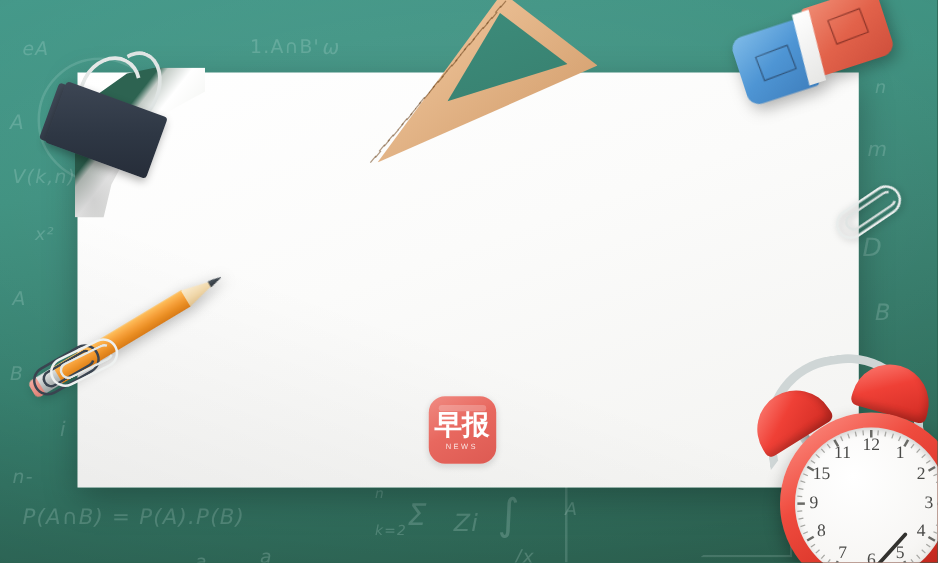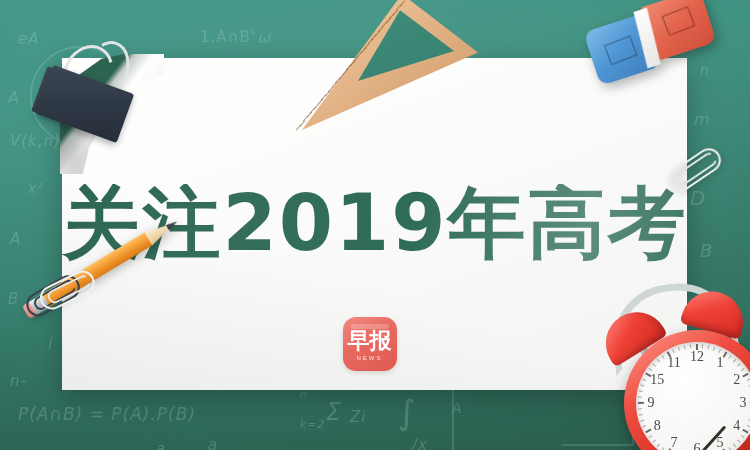--- a/index.html
+++ b/index.html
@@ -266,41 +266,40 @@
       <div class="chalk it" style="left: 10px; top: 230px; font-size: 15px;">A</div>
       <div class="chalk it" style="left: 8px; top: 290px; font-size: 15px;">B</div>
       <div class="chalk it" style="left: 48px; top: 334px; font-size: 16px;">i</div>
       <div class="chalk it" style="left: 10px; top: 372px; font-size: 15px;">n-</div>
       <div class="chalk it" style="left: 18px; top: 404px; font-size: 17px;">P(A∩B) = P(A).P(B)</div>
       <div class="chalk it" style="left: 156px; top: 440px; font-size: 15px;">a</div>
       <div class="chalk it" style="left: 208px; top: 436px; font-size: 15px;">a</div>
       <div class="chalk it" style="left: 326px; top: 398px; font-size: 24px;">Σ</div>
       <div class="chalk it" style="left: 300px; top: 388px; font-size: 11px;">n</div>
       <div class="chalk it" style="left: 300px; top: 418px; font-size: 11px;">k=2</div>
-      <div class="chalk it" style="left: 350px; top: 408px; font-size: 15px;">Zi</div>
+      <div class="chalk it" style="left: 363px; top: 408px; font-size: 19px;">Zi</div>
       <div class="chalk it" style="left: 398px; top: 392px; font-size: 34px;">∫</div>
       <div class="chalk it" style="left: 452px; top: 400px; font-size: 14px;">A</div>
       <div class="chalk it" style="left: 412px; top: 436px; font-size: 15px;">/x</div>
       <div class="chalk it" style="left: 690px; top: 186px; font-size: 20px;">D</div>
       <div class="chalk it" style="left: 664px; top: 164px; font-size: 18px;">P</div>
       <div class="chalk it" style="left: 700px; top: 240px; font-size: 18px;">B</div>
       <div class="chalk it" style="left: 694px; top: 110px; font-size: 16px;">m</div>
       <div class="chalk it" style="left: 700px; top: 62px; font-size: 14px;">n</div>
     </div>
   <div class="chalk-shape chalk-circle" style="left:30px;top:46px;width:96px;height:96px;"></div>
   <div class="chalk-shape" style="left:560px;top:390px;width:70px;height:52px;border-radius:0;clip-path:polygon(0 100%,100% 100%,100% 0);"></div>
   <div class="chalk-shape" style="left:452px;top:376px;width:0;height:74px;border-width:0 0 0 2px;"></div>
   <div class="chalk-shape" style="left:656px;top:150px;width:0;height:120px;border-width:0 0 0 2px;"></div>
 
   <div class="card">
     <div class="card-inner-shade"></div>
   </div>
   <div class="curl-fold"></div>
 
-  <div class="title">关注2019年高考</div>
 
   <div class="brand">
     <div class="brand-logo">
       <div class="brand-logo-main">早报</div>
       <div class="brand-logo-sub">NEWS</div>
     </div>
     <div class="brand-text">
     </div>
   </div>
 

